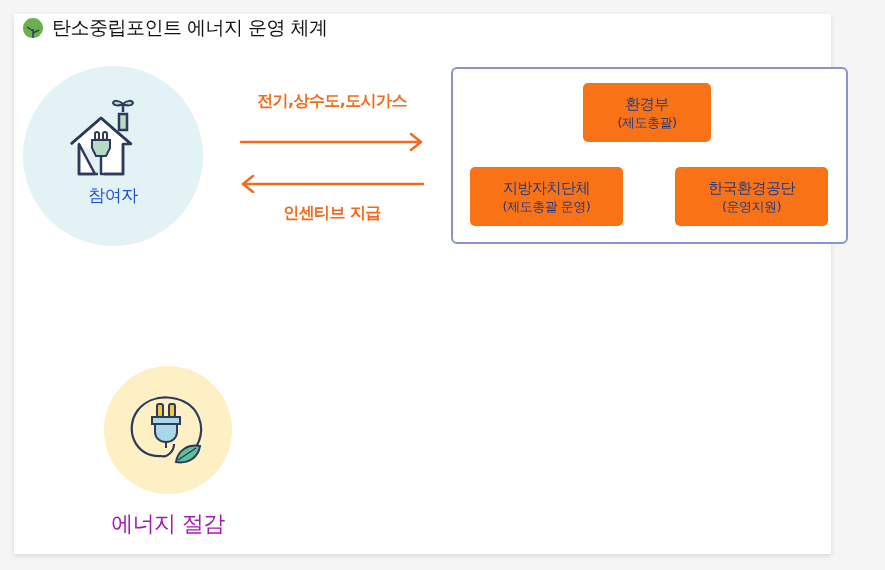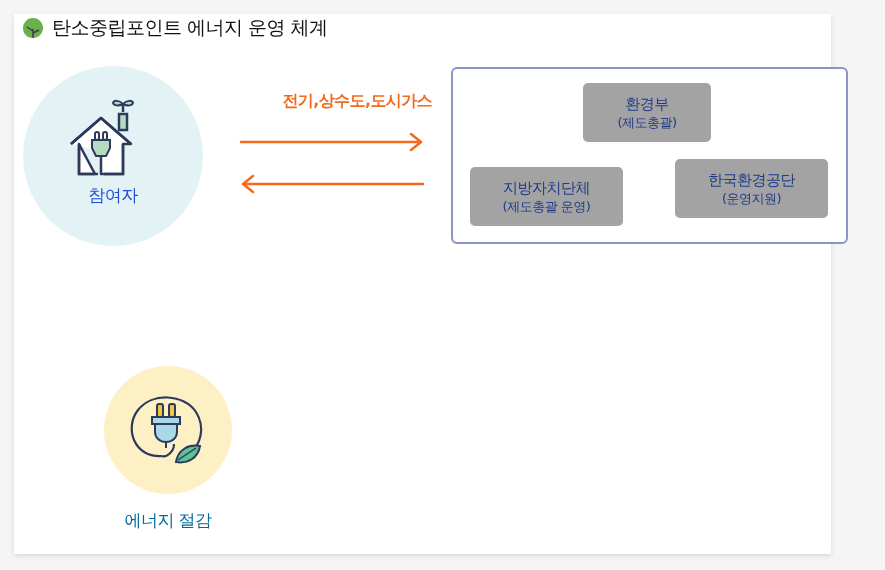--- a/index.html
+++ b/index.html
@@ -31,56 +31,56 @@
   }
   .participant svg { position: absolute; left: 42px; top: 26px; }
   .participant .label {
     position: absolute; left: 0; right: 0; top: 118px;
     text-align: center; font-size: 17px; color: #1d4ed8;
     letter-spacing: -0.5px;
   }
 
   .flow-text {
     position: absolute; color: #f26b1d; font-weight: bold;
-    font-size: 16px; text-align: right; letter-spacing: -0.6px;
+    font-size: 16px; text-align: center; letter-spacing: -0.6px;
     line-height: 22px;
   }
   .ft1 { left: 218px; top: 76px; width: 200px; }
   .ft2 { left: 218px; top: 188px; width: 200px; }
   .arrow { position: absolute; }
   .ar1 { left: 225px; top: 118px; }
   .ar2 { left: 225px; top: 160px; }
 
   .org {
     position: absolute; left: 437px; top: 53px;
     width: 397px; height: 177px;
     border: 2px solid #8c93c8; border-radius: 6px;
     background: #fff;
   }
   .org-box {
-    position: absolute; background: #a3a3a3; border-radius: 5px;
+    position: absolute; background: #f97316; border-radius: 5px;
     text-align: center; color: #1f3a8a;
     display: flex; flex-direction: column; justify-content: center;
   }
   .org-box .name { font-size: 15px; letter-spacing: -0.5px; line-height: 20px; }
   .org-box .role { font-size: 13px; letter-spacing: -0.5px; line-height: 18px; }
   .ob1 { left: 130px; top: 14px; width: 128px; height: 59px; }
   .ob2 { left: 17px; top: 98px; width: 153px; height: 59px; }
-  .ob3 { left: 222px; top: 90px; width: 153px; height: 59px; }
+  .ob3 { left: 222px; top: 98px; width: 153px; height: 59px; }
 
   .benefit {
     position: absolute; top: 352px; width: 200px; text-align: center;
   }
   .benefit .circle {
     width: 128px; height: 128px; border-radius: 50%;
     background: #fdf0c4; margin: 0 auto; position: relative;
   }
   .benefit .circle svg { position: absolute; left: 0; top: 0; }
   .benefit .label {
-    margin-top: 15px; font-size: 17px; color: #0369a1; letter-spacing: -0.6px;
+    margin-top: 15px; font-size: 22px; color: #a21caf; letter-spacing: -0.6px;
   }
   .b1 { left: 54px; }
   .b2 { left: 350px; }
   .b3 { left: 645px; }
 </style>
 </head>
 <body>
 
 <div class="card">
 
@@ -116,20 +116,21 @@
 
   <div class="flow-text ft1">
     <div>전기,상수도,도시가스</div>
   </div>
   <svg class="arrow ar1" width="186" height="20" viewBox="0 0 186 20">
     <path d="M2 10 L182 10 M172 2 L182 10 L172 18" stroke="#f26b1d" stroke-width="2.5" fill="none" stroke-linecap="round" stroke-linejoin="round"></path>
   </svg>
   <svg class="arrow ar2" width="186" height="20" viewBox="0 0 186 20">
     <path d="M184 10 L4 10 M14 2 L4 10 L14 18" stroke="#f26b1d" stroke-width="2.5" fill="none" stroke-linecap="round" stroke-linejoin="round"></path>
   </svg>
+  <div class="flow-text ft2">인센티브 지급</div>
 
   <div class="org">
     <div class="org-box ob1">
       <div class="name">환경부</div>
       <div class="role">(제도총괄)</div>
     </div>
     <div class="org-box ob2">
       <div class="name">지방자치단체</div>
       <div class="role">(제도총괄 운영)</div>
     </div>

